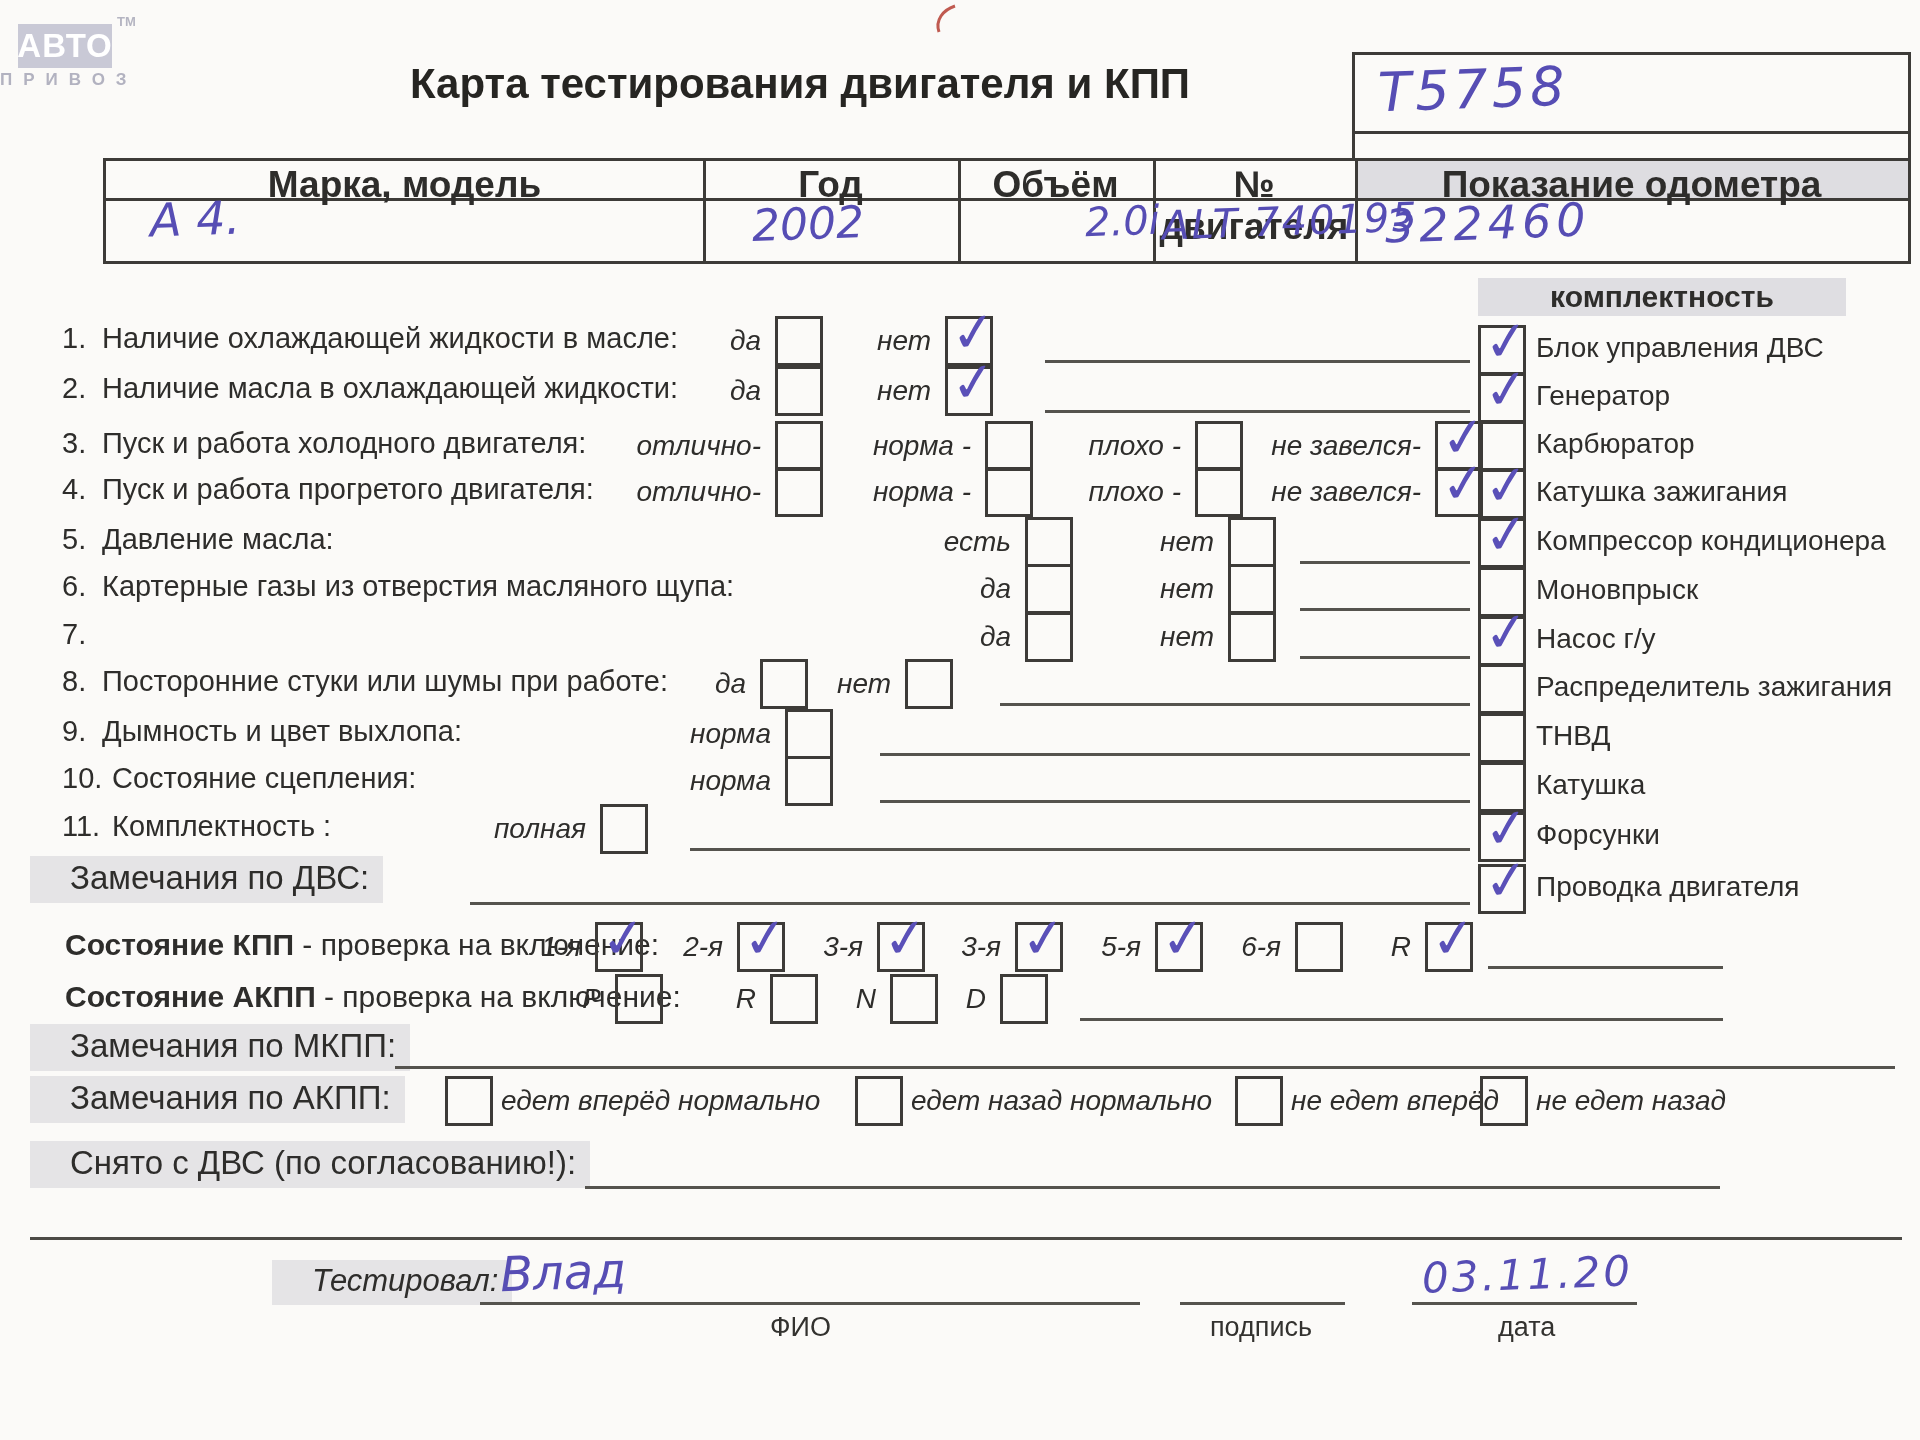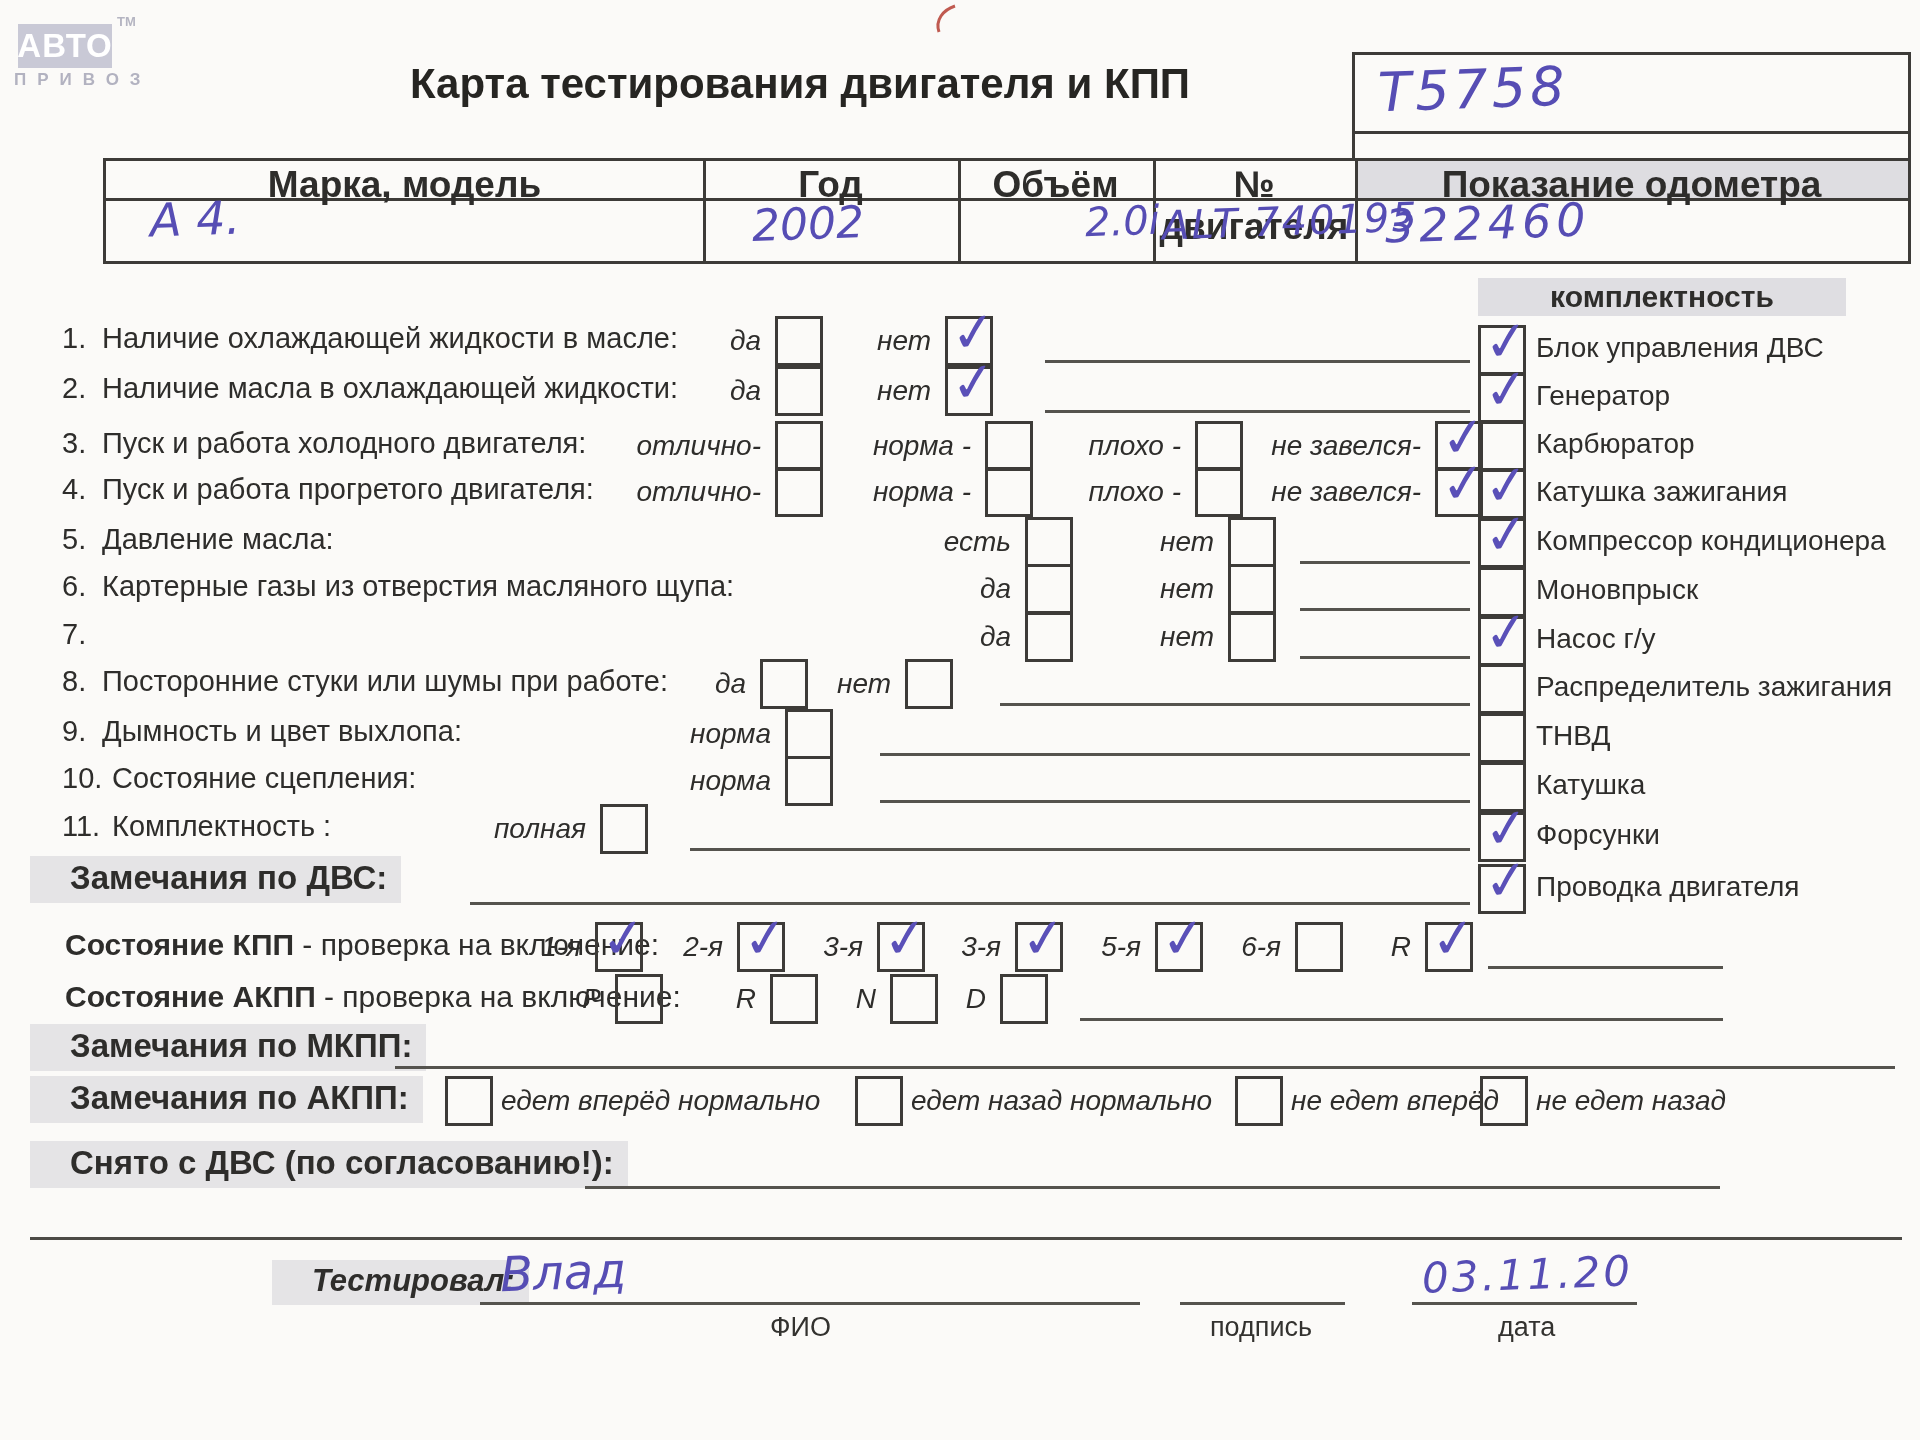--- a/index.html
+++ b/index.html
@@ -4,21 +4,21 @@
 <title>Scan</title>
 <style>
   html,body{margin:0;padding:0;background:#e8e6e3;}
   .page{position:relative;width:1920px;height:1440px;background:#fbfaf8;
         font-family:"Liberation Sans",sans-serif;color:#2e2d2b;overflow:hidden;}
   
   .logo-block{position:absolute;left:18px;top:24px;width:94px;height:44px;background:#c9c9d6;
               display:flex;align-items:center;justify-content:center;}
   .logo-brand{color:#ffffff;font-weight:bold;font-size:33px;letter-spacing:1px;}
   .logo-tm{position:absolute;left:117px;top:14px;font-size:13px;color:#b5b5c2;font-weight:bold;}
-  .logo-sub{position:absolute;left:14px;top:70px;font-size:17px;color:#b2b2c0;font-weight:bold;letter-spacing:11px;}
+  .logo-sub{position:absolute;left:0;top:70px;font-size:17px;color:#b2b2c0;font-weight:bold;letter-spacing:11px;}
   
   .title{position:absolute;left:390px;top:60px;width:820px;text-align:center;
          font-size:42px;font-weight:bold;color:#262522;}
   
   .nbox{position:absolute;left:1352px;top:52px;width:553px;height:106px;border:3px solid #3d3b38;border-bottom:none;}
   .nbox-divider{position:absolute;left:0;top:76px;width:100%;height:0;border-top:3px solid #3d3b38;}
   .nbox-label{position:absolute;left:0;top:79px;width:100%;text-align:center;font-weight:bold;font-size:27px;}
   
   .itable{position:absolute;left:103px;top:158px;width:1802px;height:100px;border:3px solid #3d3b38;}
   .vline{position:absolute;top:0;height:100%;width:0;border-left:3px solid #3d3b38;}
@@ -39,21 +39,21 @@
   .mark{position:absolute;left:3px;top:-18px;font-size:54px;font-weight:bold;color:#5a50b8;
         font-family:"DejaVu Sans",sans-serif;transform:rotate(-6deg);}
   .fline{position:absolute;top:46px;height:0;border-bottom:3px solid #55534e;}
   
   .comp-header{position:absolute;left:1478px;top:278px;width:368px;height:38px;background:#dfdee2;
                text-align:center;font-weight:bold;font-size:30px;line-height:38px;}
   .citem{position:absolute;left:1478px;height:46px;}
   .citem .clab{position:absolute;left:58px;top:7px;font-size:28px;white-space:nowrap;}
   
   .hl{background:#e5e4e6;padding:3px 14px 6px 8px;}
-  .seclabel{position:absolute;font-size:33px;font-weight:bold;white-space:nowrap;padding-left:40px;}
+  .seclabel{position:absolute;font-size:33px;font-weight:normal;white-space:nowrap;padding-left:40px;}
   .kpp-label{position:absolute;left:65px;top:8px;font-size:30px;white-space:nowrap;}
   .kpp-label b{font-weight:bold;}
   .divider{position:absolute;left:30px;top:1237px;width:1872px;height:0;border-top:3px solid #4c4a46;}
   .caption{position:absolute;font-size:27px;color:#33322f;}
   .sig-line{position:absolute;height:0;border-bottom:3px solid #55534e;}
   .artifact{position:absolute;left:925px;top:4px;}
 </style>
 </head>
 <body>
 

